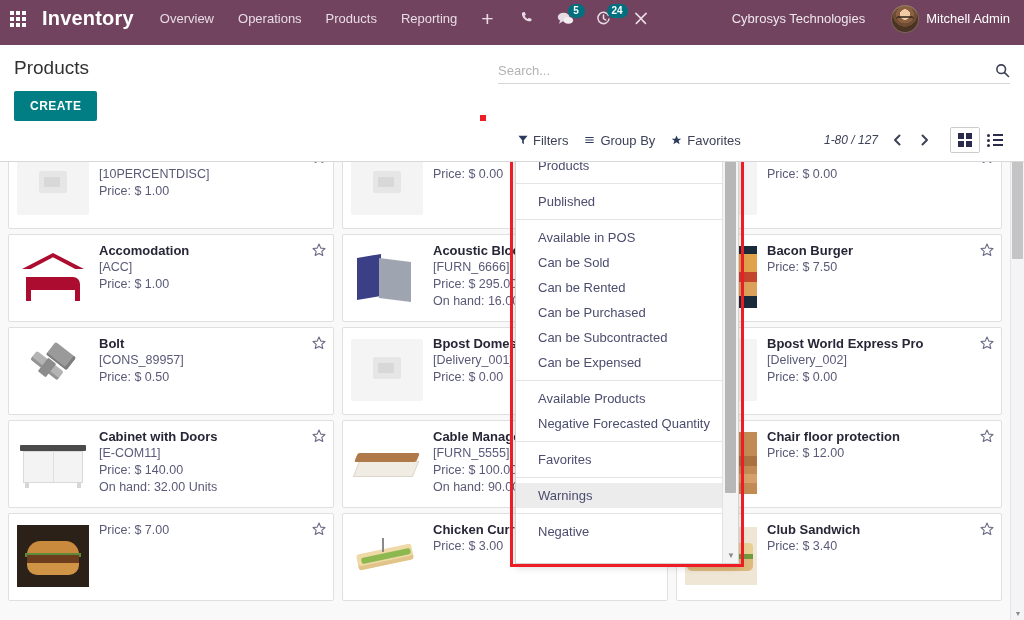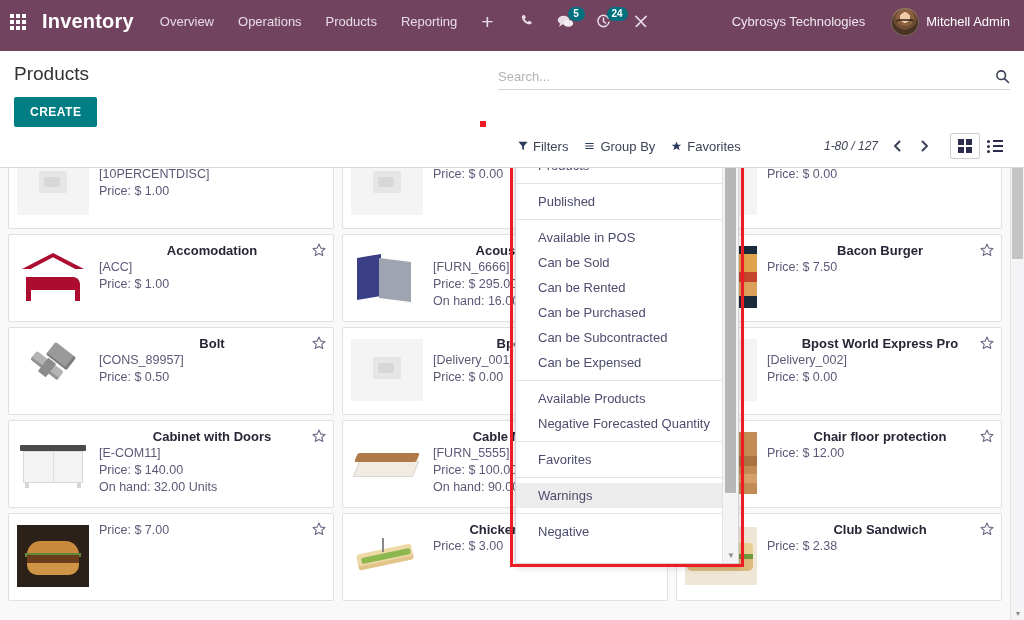--- a/index.html
+++ b/index.html
@@ -4,21 +4,21 @@
 <style>
   * { box-sizing: border-box; margin: 0; padding: 0; }
   html, body {
     width: 1024px; height: 620px;
     font-family: "Liberation Sans", sans-serif;
     background: #f9f9f9; overflow: hidden;
   }
 
   
   .navbar {
-    height: 51px; background: #71435f;
+    height: 45px; background: #71435f;
     display: flex; align-items: center;
     color: #fff; position: relative; z-index: 40;
     padding: 0 14px 8px 10px;
   }
   .apps-grid { display: grid; grid-template-columns: repeat(3,4px); grid-template-rows: repeat(3,4px);
     gap: 2px; margin-right: 16px; cursor: pointer; }
   .apps-grid i { display: block; width: 4px; height: 4px; background: #fff; }
   .brand { font-size: 20px; font-weight: bold; letter-spacing: .2px; margin-right: 26px; cursor: pointer; }
   .nav-link { font-size: 13px; color: #e8dce4; margin-right: 24px; cursor: pointer; white-space: nowrap; }
   .nav-plus { font-size: 21px; color: #e8dce4; margin-right: 26px; cursor: pointer; line-height: 1; }
@@ -114,21 +114,21 @@
   .kcol { flex: 1 1 0; display: flex; flex-direction: column; gap: 5px; min-width: 0; }
   .kcard {
     background: #fff; border: 1px solid #e0e0e0; border-radius: 2px;
     display: flex; padding: 8px 8px 8px 6px; cursor: pointer; position: relative;
     height: 88px; overflow: hidden; flex: 0 0 auto;
   }
   .kthumb { flex: 0 0 76px; height: 68px; margin-right: 8px; overflow: hidden; border-radius: 2px;
     display:flex; align-items:center; justify-content:center; }
   .kbody { flex: 1 1 auto; min-width: 0; }
   .ktitle { font-size: 13px; font-weight: bold; color: #262637; line-height: 16px;
-    white-space: nowrap; overflow: hidden; text-align: center; }
+    white-space: nowrap; overflow: hidden; }
   .kcode { font-size: 12.5px; color: #5a5a78; line-height: 17px; white-space: nowrap; overflow: hidden; }
   .kprice { font-size: 12.5px; color: #5a5a78; line-height: 17px; white-space: nowrap; }
   .konhand { font-size: 12.5px; color: #5a5a78; line-height: 17px; white-space: nowrap; }
   .kstar { position: absolute; right: 7px; top: 8px; color: #6a6a86; cursor: pointer; }
 
   
   .ph { width: 72px; height: 62px; background: #f4f4f4; position: relative; border-radius: 2px; }
   .ph::before { content: ""; position: absolute; left: 22px; top: 18px; width: 28px; height: 22px;
     background: #e6e6e6; border-radius: 2px; }
   .ph::after { content: ""; position: absolute; left: 27px; top: 24px; width: 16px; height: 10px;
@@ -575,21 +575,21 @@
         <div class="kthumb">
           <div class="th-club">
             <div class="f1"></div>
             <div class="f2"></div>
             <div class="f4"></div>
             <div class="f3"></div>
           </div>
         </div>
         <div class="kbody">
           <div class="ktitle">Club Sandwich</div>
-          <div class="kprice">Price: $ 2.38</div>
+          <div class="kprice">Price: $ 3.40</div>
         </div>
         <span class="kstar"><svg width="14" height="14" viewBox="0 0 14 14" fill="none" stroke="#6a6a86" stroke-width="1.1" stroke-linejoin="round">
             <path d="M7 1 8.8 5.1 13 5.5 9.8 8.4l1 4.1L7 10.4 3.2 12.5l1-4.1L1 5.5l4.2-.4z"></path>
           </svg></span>
       </div>
     </div>
   </div>
 
 <div class="page-scroll">
   <div class="ps-arrow up">▲</div>

